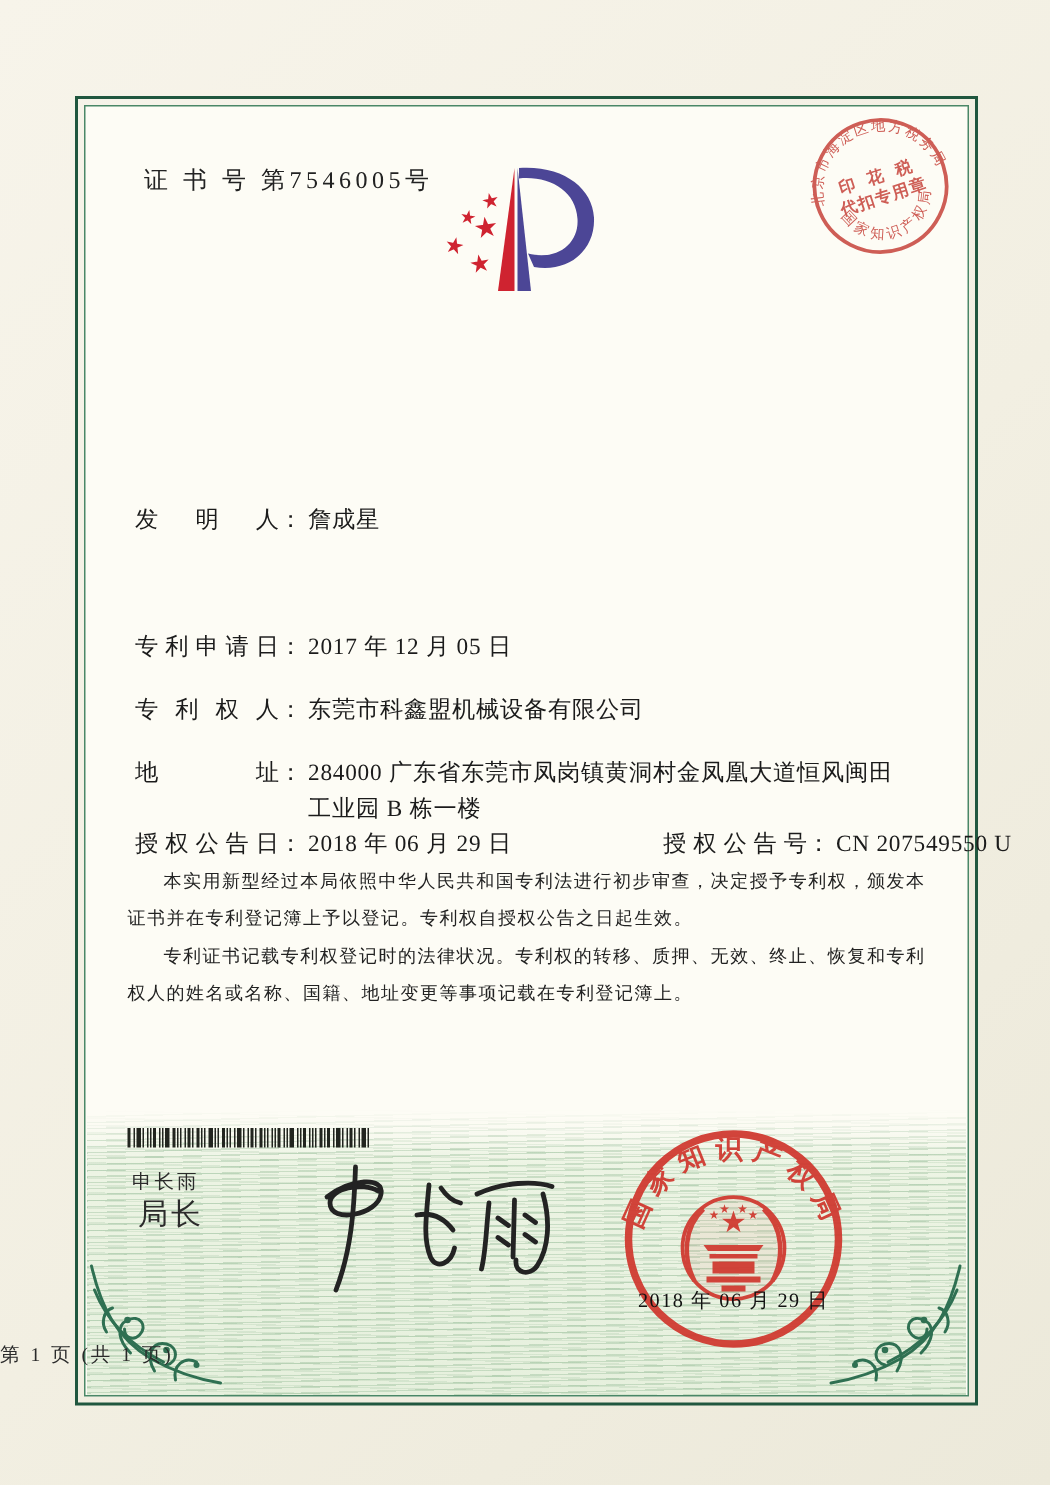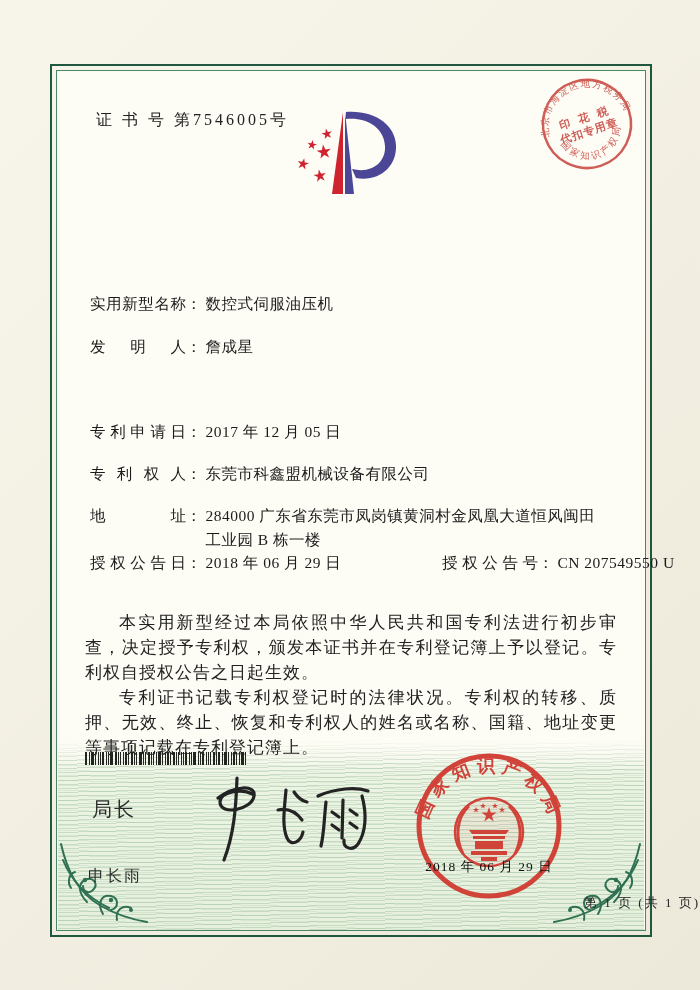--- a/index.html
+++ b/index.html
@@ -19,35 +19,35 @@
         mask-image:linear-gradient(180deg,transparent,#000 14%);}
   .cert-no{position:absolute;left:96px;top:110px;font-size:16px;letter-spacing:3px;color:#222;}
   .logo{position:absolute;left:293px;top:106px;}
   .title{position:absolute;left:0;right:0;top:204px;text-align:center;
         font-size:38px;font-weight:700;letter-spacing:6px;color:#121212;}
   .frow{position:absolute;left:90px;font-size:15.5px;line-height:24px;white-space:nowrap;}
   .flabel{display:inline-block;width:96px;text-align:justify;text-align-last:justify;vertical-align:top;}
   .fcolon{display:inline-block;vertical-align:top;}
   .fvalue{display:inline-block;vertical-align:top;letter-spacing:.5px;max-width:445px;white-space:normal;}
   .gazette{position:absolute;left:352px;top:0;white-space:nowrap;}
-  .body-text{position:absolute;left:85px;top:610px;width:532px;font-size:17px;
+  .body-text{position:absolute;left:85px;top:575px;width:532px;font-size:12px;
         line-height:25px;letter-spacing:1px;text-align:justify;color:#222;}
   .body-text p{margin:0;text-indent:2em;}
   .barcode{position:absolute;left:85px;top:752px;height:13px;display:flex;align-items:stretch;}
   .barcode span{display:block;background:#22251f;}
   .issuer-title{position:absolute;left:92px;top:796px;font-size:20px;letter-spacing:2px;color:#2b2b2b;}
-  .issuer-name{position:absolute;left:88px;top:866px;font-size:16px;letter-spacing:2px;color:#2b2b2b;}
+  .issuer-name{position:absolute;left:88px;top:779px;font-size:13px;letter-spacing:2px;color:#2b2b2b;}
   .signature{position:absolute;left:190px;top:768px;}
   .seal{position:absolute;left:413px;top:750px;opacity:.93;}
   .seal-date{position:absolute;left:413px;top:858px;width:152px;text-align:center;
         font-size:13.5px;letter-spacing:1px;color:#111;}
   .tax-stamp{position:absolute;left:539px;top:76px;transform:rotate(-18deg);opacity:.88;}
   .flourish{position:absolute;}
-  .footer{position:absolute;left:0;right:0;top:894px;text-align:right;font-size:13px;
-        letter-spacing:2px;color:#2a2a2a;padding-left:16px;}
+  .footer{position:absolute;left:0;right:0;top:894px;text-align:left;font-size:13px;
+        letter-spacing:2px;color:#2a2a2a;}
 </style>
 </head>
 <body>
 
 <div class="page">
 
   <div class="frame-outer"></div>
   <div class="frame-inner"></div>
   <div class="deco-zone"></div>
 
@@ -94,24 +94,20 @@
     <g fill="#cf2330">
       <use href="#st" transform="translate(34,28) scale(5.5) rotate(-12)"></use>
       <use href="#st" transform="translate(19,39) scale(5) rotate(10)"></use>
       <use href="#st" transform="translate(31,46) scale(7.5) rotate(-8)"></use>
       <use href="#st" transform="translate(10,58) scale(6) rotate(12)"></use>
       <use href="#st" transform="translate(27,70) scale(6.5) rotate(-10)"></use>
     </g>
   </svg>
 
 
-  <div class="frow" style="top:292px">
-    <span class="flabel">实用新型名称</span><span class="fcolon">：</span>
-    <span class="fvalue">数控式伺服油压机</span>
-  </div>
   <div class="frow" style="top:335px">
     <span class="flabel">发明人</span><span class="fcolon">：</span>
     <span class="fvalue">詹成星</span>
   </div>
   <div class="frow" style="top:420px">
     <span class="flabel">专利申请日</span><span class="fcolon">：</span>
     <span class="fvalue">2017 年 12 月 05 日</span>
   </div>
   <div class="frow" style="top:462px">
     <span class="flabel">专利权人</span><span class="fcolon">：</span>

